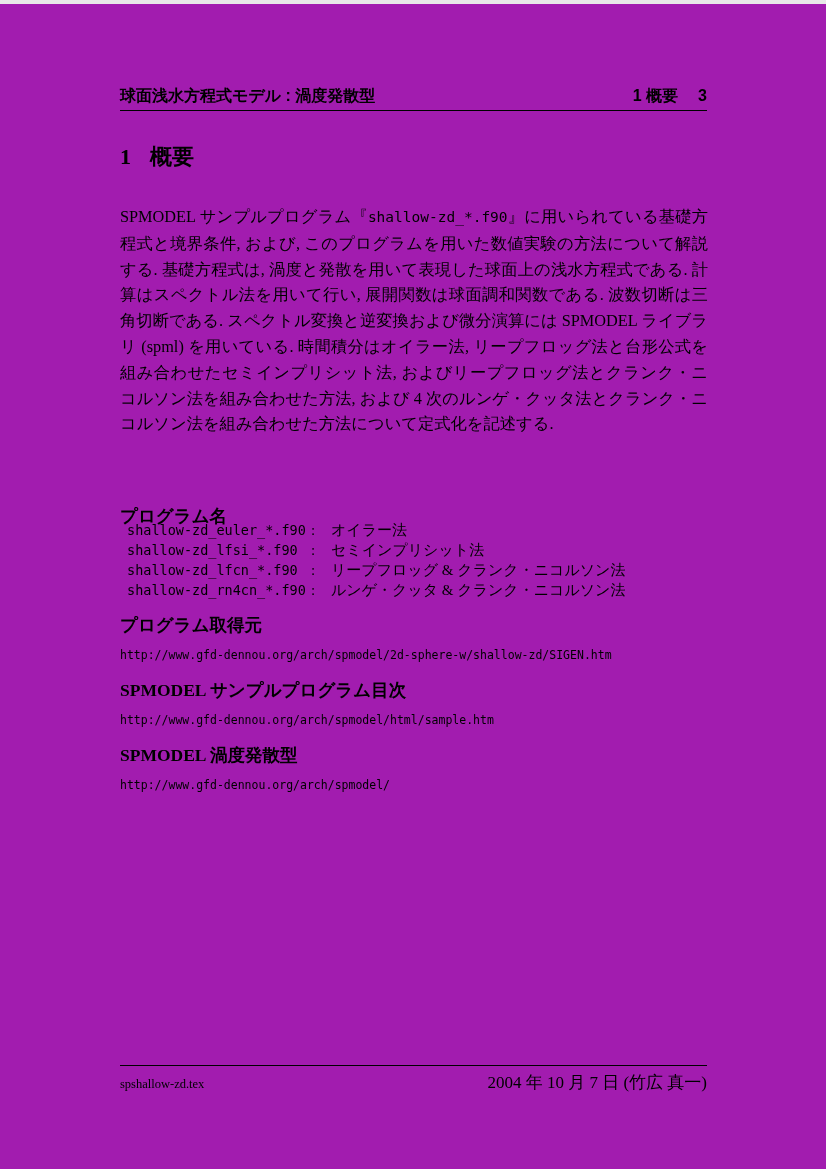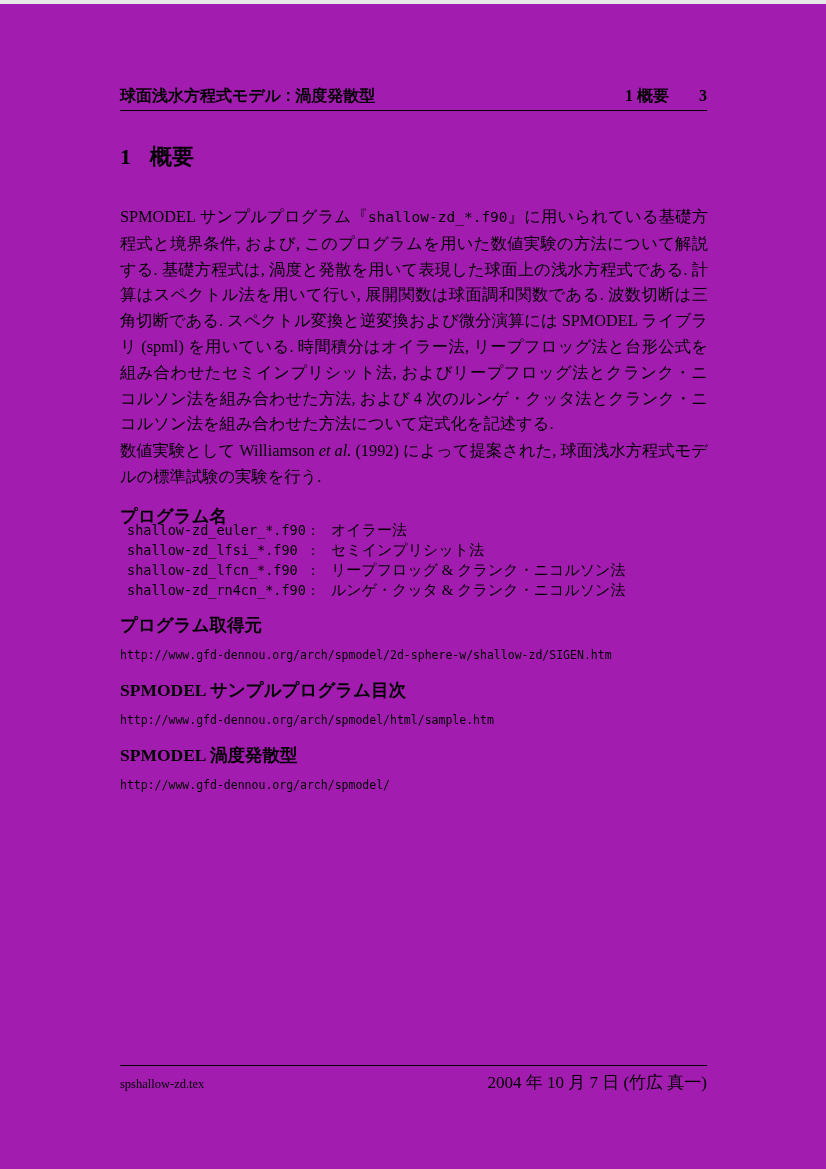--- a/index.html
+++ b/index.html
@@ -31,22 +31,22 @@
     padding-bottom: 4px;
     font-weight: bold;
     font-size: 16px;
     line-height: 1.25;
   }
   .rh-left {
     font-family: "Liberation Sans", "DejaVu Sans", sans-serif;
   }
   .rh-right {
     display: flex;
-    gap: 30px;
-    font-family: Liberation Serif, serif;
+    gap: 20px;
+    font-family: Liberation Sans, sans-serif;
   }
 
   
   .section-title {
     position: absolute;
     left: 120px;
     top: 141px;
     display: flex;
     gap: 19px;
     font-weight: bold;
@@ -152,21 +152,20 @@
     </span>
   </div>
 
   <div class="section-title">
     <span class="st-number">1</span>
     <span class="st-text">概要</span>
   </div>
 
   <p class="body-para" id="para1"><span>SPMODEL サンプルプログラム『</span><span class="inline-code">shallow-zd_*.f90</span><span>』に用いられている基礎方程式と境界条件, および, このプログラムを用いた数値実験の方法について解説する. 基礎方程式は, 渦度と発散を用いて表現した球面上の浅水方程式である. 計算はスペクトル法を用いて行い, 展開関数は球面調和関数である. 波数切断は三角切断である. スペクトル変換と逆変換および微分演算には SPMODEL ライブラリ (spml) を用いている. 時間積分はオイラー法, リープフロッグ法と台形公式を組み合わせたセミインプリシット法, およびリープフロッグ法とクランク・ニコルソン法を組み合わせた方法, および 4 次のルンゲ・クッタ法とクランク・ニコルソン法を組み合わせた方法について定式化を記述する.</span></p>
 
-  <p class="body-para" id="para2"><span>数値実験として Williamson </span><span class="etal">et al.</span><span> (1992) によって提案された, 球面浅水方程式モデルの標準試験の実験を行う.</span></p>
 
   <div class="subhead" id="h-prog">プログラム名</div>
 
   <div class="prog-list">
     <div class="prog-row">
       <span class="prog-file">shallow-zd_euler_*.f90</span>
       <span class="prog-colon">:</span>
       <span class="prog-desc">オイラー法</span>
     </div>
     <div class="prog-row">

